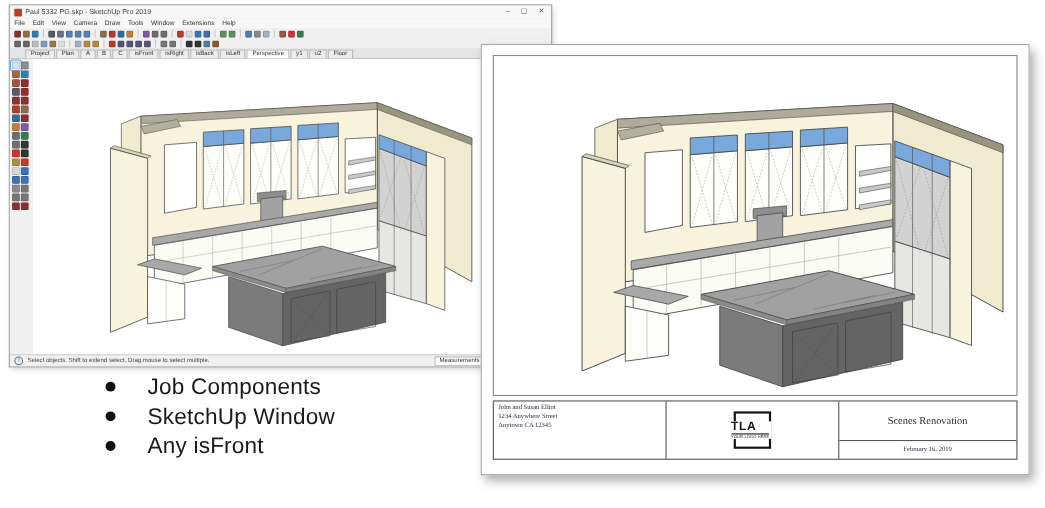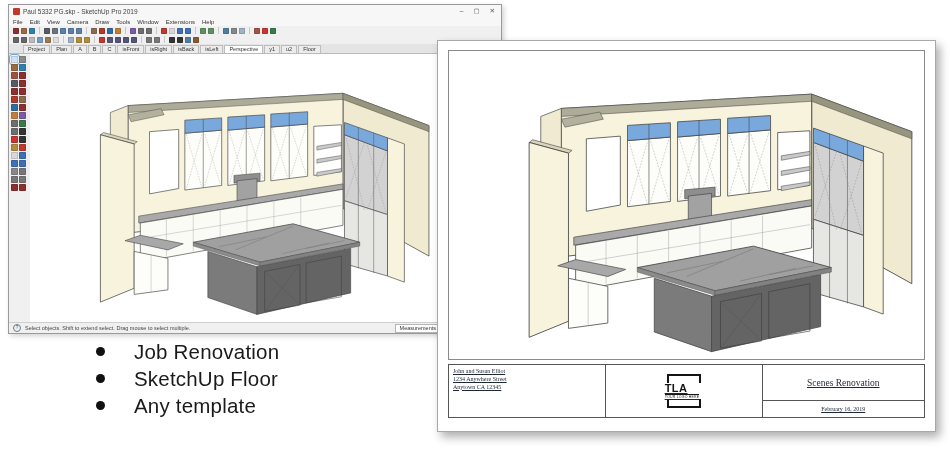--- a/index.html
+++ b/index.html
@@ -63,21 +63,21 @@
   .measure-box{position:absolute;right:60px;top:1px;background:#fff;border:1px solid #b5b5b5;
                font-size:5.5px;color:#333;padding:0 4px;line-height:7px;}
 
   
   .layout-page{position:absolute;left:437px;top:40px;width:497px;height:390px;background:#ffffff;
                border:1px solid #a8a8a8;box-shadow:4px 5px 9px rgba(0,0,0,.32);z-index:5;}
   .page-frame{position:absolute;left:10px;top:9px;width:475px;height:308px;border:1px solid #8a8a8a;}
   .page-frame svg{position:absolute;left:2px;top:2px;width:471px;height:304px;}
   .title-block{position:absolute;left:10px;top:323px;width:475px;height:52px;border:1px solid #555;
                display:flex;font-family:"Liberation Serif",serif;color:#1d2735;}
-  .tb-cell{border-right:1px solid #555;box-sizing:border-box;text-decoration:underline;}
+  .tb-cell{border-right:1px solid #555;box-sizing:border-box;}
   .tb-client{width:33%;padding:3px 0 0 4px;font-size:6px;line-height:1.3;}
   .tb-logo{width:33%;display:flex;align-items:center;justify-content:center;}
   .tb-project{width:34%;border-right:none;display:flex;flex-direction:column;}
   .tb-title{flex:1;display:flex;align-items:center;justify-content:center;font-size:9.5px;}
   .tb-date{height:16px;border-top:1px solid #555;display:flex;align-items:center;justify-content:center;font-size:6px;}
   .logo-box{width:30px;height:30px;border:2.5px solid #141414;position:relative;background:#fff;
             display:flex;flex-direction:column;justify-content:center;}
   .logo-inner{margin-left:-6px;background:#fff;padding:0 2px;width:max-content;}
   .logo-text{font-family:"Liberation Sans",sans-serif;font-weight:bold;font-size:11px;letter-spacing:.5px;
              color:#141414;border-bottom:1.5px solid #141414;line-height:1;}
@@ -399,23 +399,23 @@
     <div class="tb-cell tb-project">
       <div class="tb-title">Scenes Renovation</div>
       <div class="tb-date">February 16, 2019</div>
     </div>
   </div>
 </div>
 
 <ul class="bullet-list" id="bullet-list">
     <li>
       <span class="bullet-dot"></span>
-      <span class="bullet-text">Job Renovation</span>
+      <span class="bullet-text">Job Components</span>
     </li>
     <li>
       <span class="bullet-dot"></span>
-      <span class="bullet-text">SketchUp Floor</span>
+      <span class="bullet-text">SketchUp Window</span>
     </li>
     <li>
       <span class="bullet-dot"></span>
-      <span class="bullet-text">Any template</span>
+      <span class="bullet-text">Any isFront</span>
     </li>
   </ul>
 
 </body></html>

